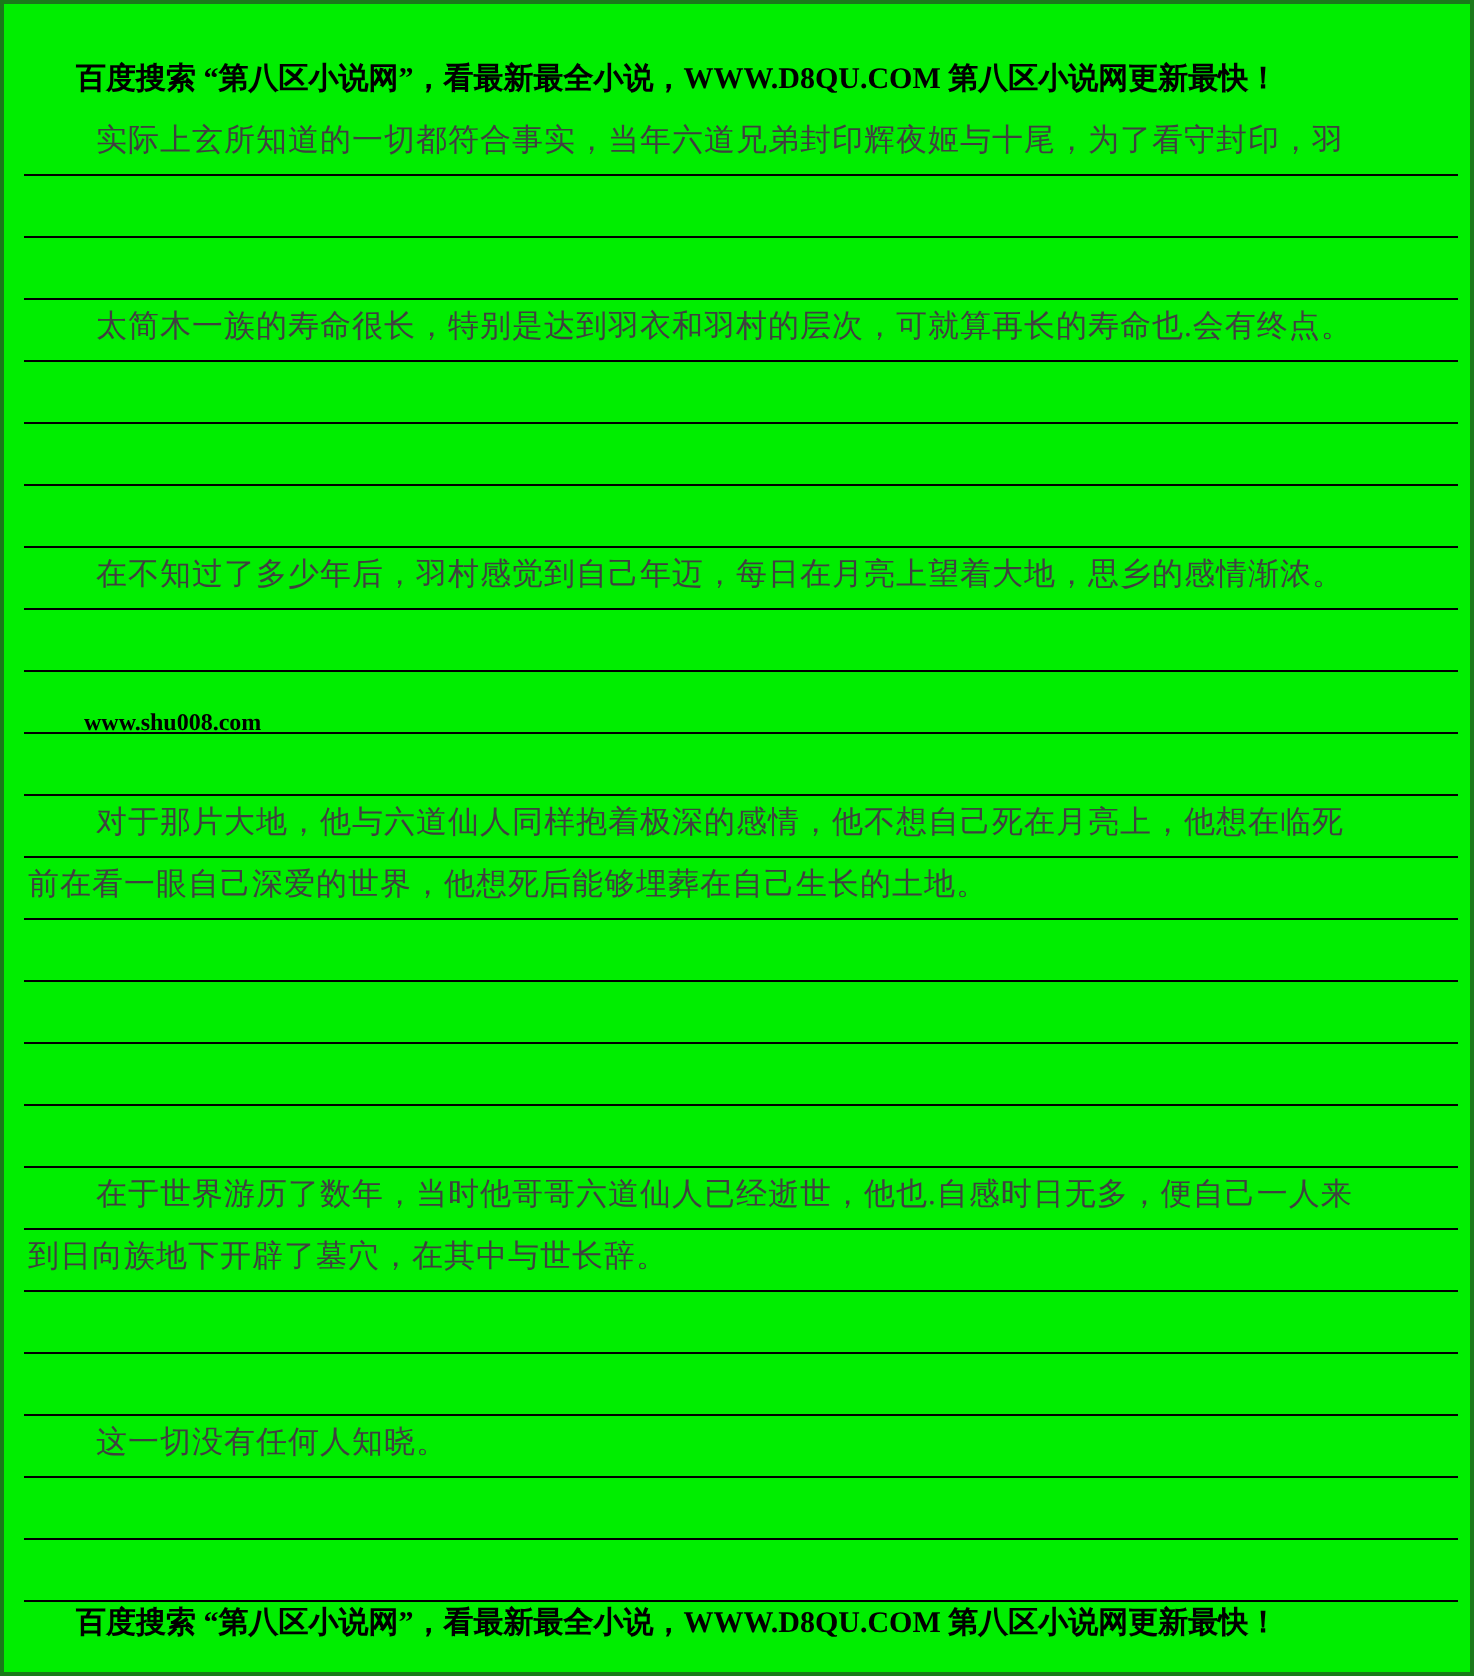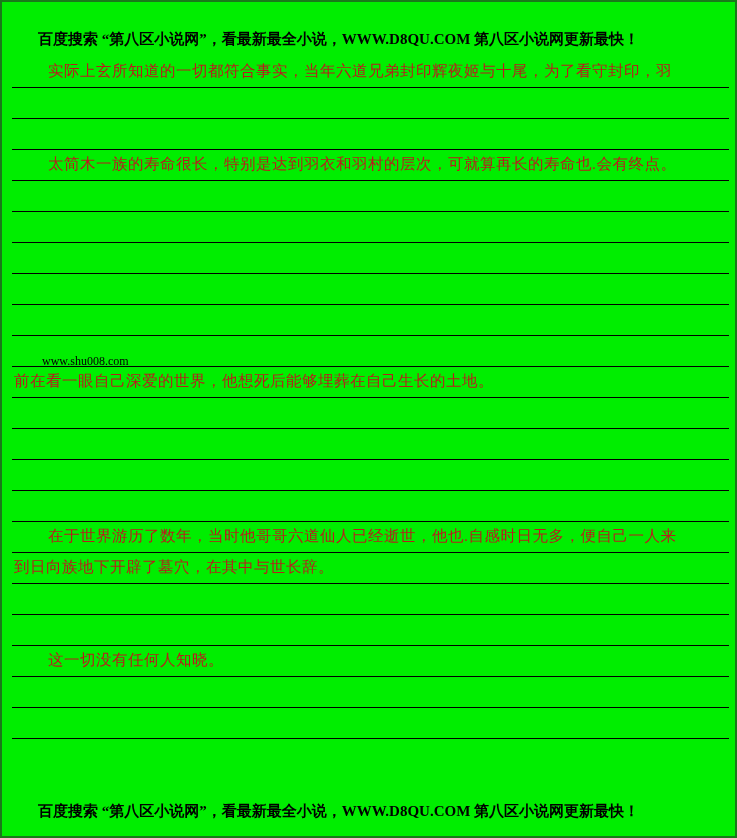--- a/index.html
+++ b/index.html
@@ -43,61 +43,64 @@
     top: 55px;
     width: 717px;
     height: 735px;
     box-sizing: border-box;
   }
   .line {
     position: relative;
     height: 31px;
     line-height: 28px;
     font-size: 15.5px;
-    color: #b91c1c;
+    color: #404040;
     white-space: pre;
     border-bottom: 1px solid #000000;
     box-sizing: border-box;
     padding-left: 2px;
     letter-spacing: 0.5px;
   }
   .line.indent {
     text-indent: 34px;
   }
   .line.blank {
     color: transparent;
   }
   .watermark {
     position: absolute;
     left: 40px;
     top: 352px;
     font-family: "Liberation Serif", "DejaVu Serif", serif;
     font-size: 12px;
     color: #000000;
     white-space: nowrap;
+    font-weight: bold;
   }
 </style>
 </head>
 <body>
 
 <div id="page">
 
   <div class="header-line">百度搜索 “第八区小说网”，看最新最全小说，WWW.D8QU.COM   第八区小说网更新最快！</div>
 
   <div id="content">
       <div class="line indent">实际上玄所知道的一切都符合事实，当年六道兄弟封印辉夜姬与十尾，为了看守封印，羽</div>
       <div class="line blank"></div>
       <div class="line blank"></div>
       <div class="line indent">太简木一族的寿命很长，特别是达到羽衣和羽村的层次，可就算再长的寿命也.会有终点。</div>
       <div class="line blank"></div>
       <div class="line blank"></div>
       <div class="line blank"></div>
+      <div class="line indent">在不知过了多少年后，羽村感觉到自己年迈，每日在月亮上望着大地，思乡的感情渐浓。</div>
       <div class="line blank"></div>
       <div class="line blank"></div>
       <div class="line blank"></div>
+      <div class="line indent">对于那片大地，他与六道仙人同样抱着极深的感情，他不想自己死在月亮上，他想在临死</div>
       <div class="line">前在看一眼自己深爱的世界，他想死后能够埋葬在自己生长的土地。</div>
       <div class="line blank"></div>
       <div class="line blank"></div>
       <div class="line blank"></div>
       <div class="line blank"></div>
       <div class="line indent">在于世界游历了数年，当时他哥哥六道仙人已经逝世，他也.自感时日无多，便自己一人来</div>
       <div class="line">到日向族地下开辟了墓穴，在其中与世长辞。</div>
       <div class="line blank"></div>
       <div class="line blank"></div>
       <div class="line indent">这一切没有任何人知晓。</div>

